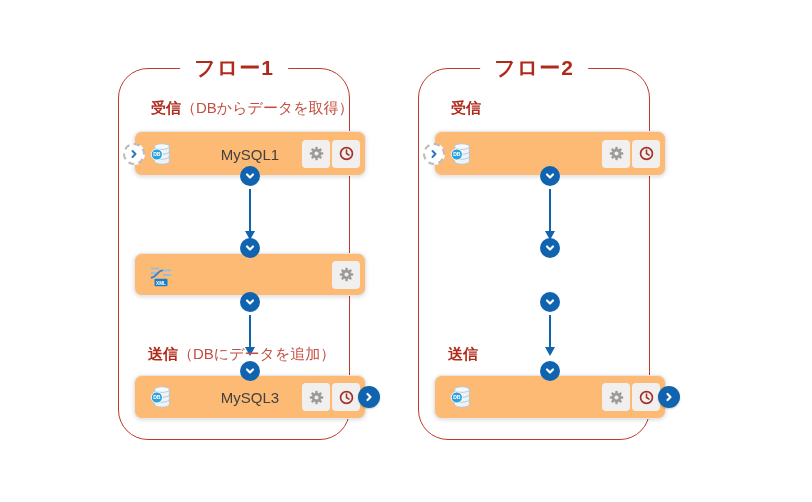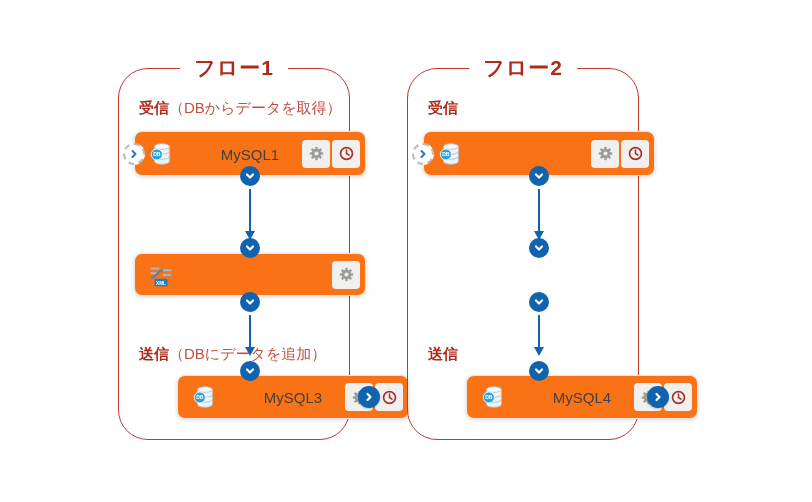--- a/index.html
+++ b/index.html
@@ -9,45 +9,45 @@
   .canvas {
     position:relative; width:812px; height:502px; background:#ffffff; overflow:hidden;
   }
 
   
   .flow-frame {
     position:absolute; top:68px; width:232px; height:372px;
     border:1.6px solid #c0392b; border-radius:30px;
   }
   .flow-frame.f1 { left:118px; }
-  .flow-frame.f2 { left:407px; }
+  .flow-frame.f2 { left:418px; }
   .flow-title {
     position:absolute; top:-15px; left:50%; transform:translateX(-50%);
     background:#ffffff; padding:0 14px; white-space:nowrap;
     font-size:21px; font-weight:bold; color:#b02a1b; letter-spacing:1px;
   }
 
   
   .section-label {
     position:absolute; left:20px; font-size:15px; white-space:nowrap; z-index:3;
   }
   .section-label .lbl { font-weight:bold; color:#b02a1b; }
   .section-label .note { color:#c25042; }
-  .section-label.receive { top:30px; }
-  .section-label.send    { top:276px; }
+  .section-label.receive { top:30px;margin-left:12px; }
+  .section-label.send    { top:276px;margin-left:9px; }
 
   
   .node-card {
     position:absolute; left:15px; width:232px; height:45px;
-    background:#f97316; border:1px solid #e7e7e7; border-radius:8px;
+    background:#fdba74; border:1px solid #e7e7e7; border-radius:8px;
     box-shadow:0 1px 4px rgba(0,0,0,.14);
   }
   .node-card.row1 { top:62px; }
   .node-card.row2 { top:184px; height:43px; }
-  .node-card.row3 { top:306px; height:44px;margin-left:43px; }
+  .node-card.row3 { top:306px; height:44px; }
 
   .node-icon { position:absolute; left:13px; top:50%; transform:translateY(-50%); width:26px; height:26px; }
   .node-label {
     position:absolute; left:0; right:0; top:50%; transform:translateY(-50%);
     text-align:center; font-size:15px; color:#414141;
   }
   .btn-group { position:absolute; right:5px; top:50%; transform:translateY(-50%); display:flex; gap:2px; }
   .icon-btn {
     width:28px; height:28px; background:#f1f0ef; border:none; border-radius:4px;
     display:flex; align-items:center; justify-content:center; cursor:pointer;
@@ -304,21 +304,20 @@
       </div>
 
     <div class="node-card row3">
       <span class="node-icon">
         <svg width="26" height="26" viewBox="0 0 28 28">
             <use href="#svg-db"></use>
             <circle cx="9.5" cy="14.5" r="6" fill="#2ba2de" stroke="#ffffff" stroke-width="1"></circle>
             <text x="9.5" y="16.6" font-size="5.5" font-weight="bold" fill="#ffffff" text-anchor="middle">DB</text>
           </svg>
       </span>
-      <span class="node-label">MySQL4</span>
       <span class="btn-group">
         <button class="icon-btn">
             <svg width="17" height="17" viewBox="0 0 20 20">
               <use href="#svg-gear"></use>
             </svg>
           </button>
         <button class="icon-btn">
             <svg width="17" height="17" viewBox="0 0 20 20">
               <use href="#svg-clock"></use>
             </svg>

